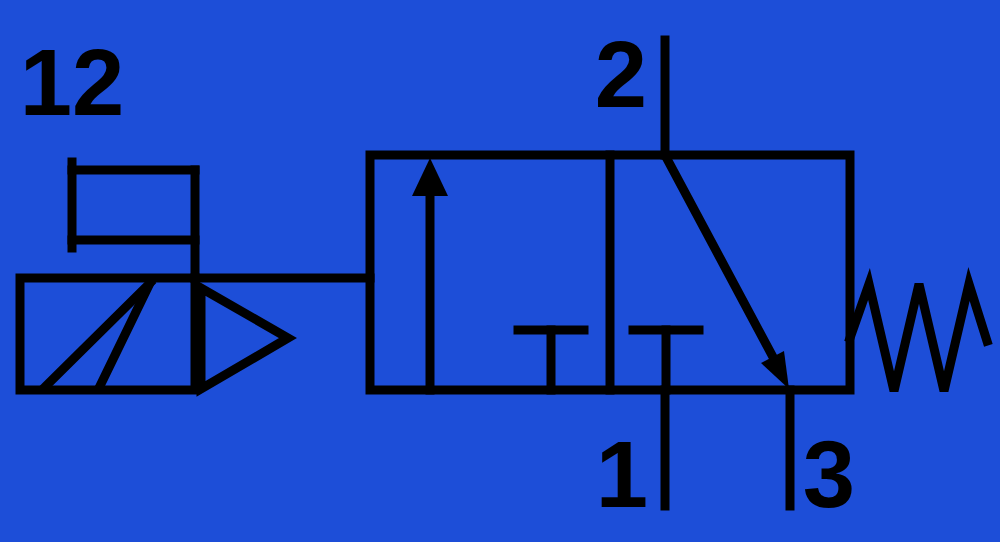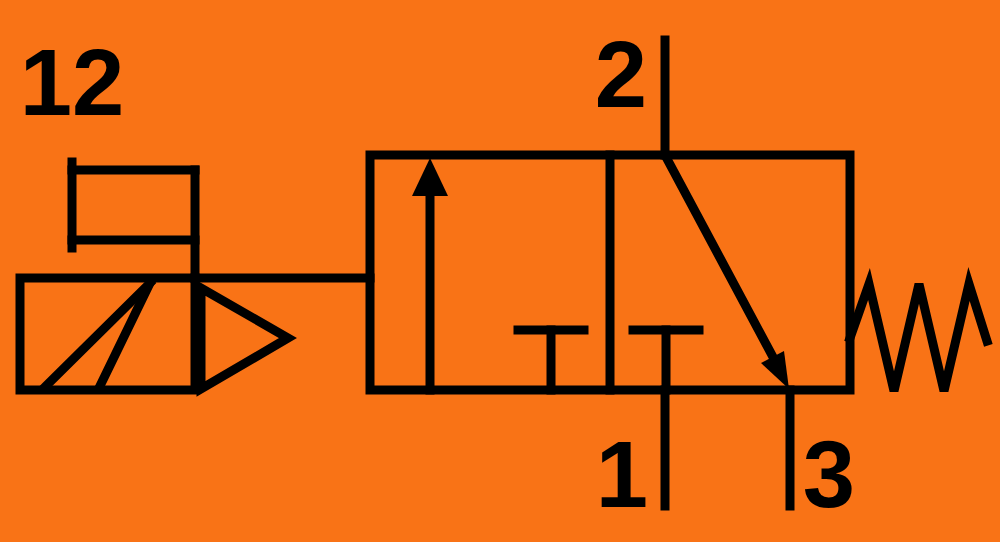--- a/index.html
+++ b/index.html
@@ -7,21 +7,21 @@
     padding: 0;
     background: #ffffff;
     width: 1000px;
     height: 542px;
     overflow: hidden;
   }
   .canvas-wrap {
     position: relative;
     width: 1000px;
     height: 542px;
-    background: #f97316;
+    background: #1d4ed8;
   }
   svg { display: block; }
   .stroke-group {
     fill: none;
     stroke-width: 9;
     stroke-linecap: square;
     stroke-linejoin: miter;
   }
   .arrowhead {
     stroke: none;

